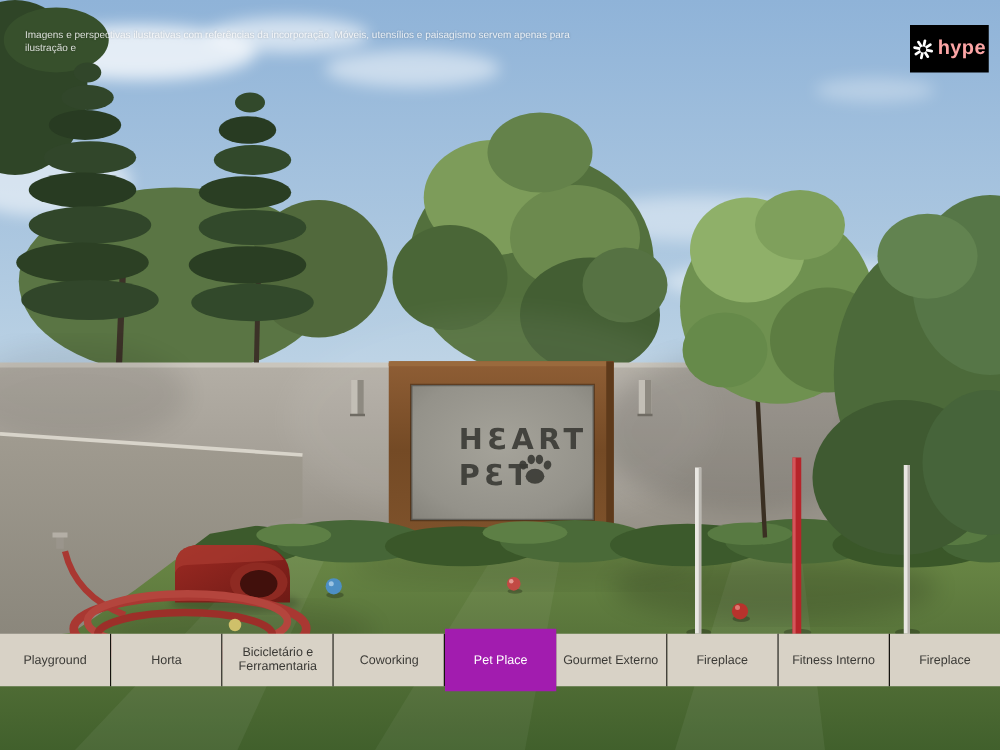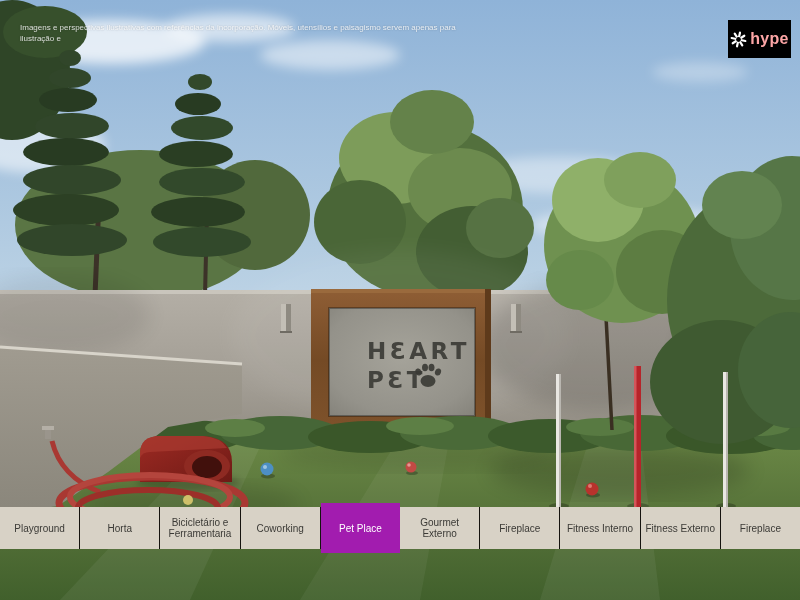--- a/index.html
+++ b/index.html
@@ -284,17 +284,16 @@
 
   <div class="tabbar">
     <div class="tab">Playground</div>
     <div class="tab">Horta</div>
     <div class="tab">Bicicletário e Ferramentaria</div>
     <div class="tab">Coworking</div>
     <div class="tab active">Pet Place</div>
     <div class="tab">Gourmet Externo</div>
     <div class="tab">Fireplace</div>
     <div class="tab">Fitness Interno</div>
-    <div class="tab">Fitness Externo</div>
     <div class="tab">Fireplace</div>
   </div>
 
 </div>
 
 </body></html>

